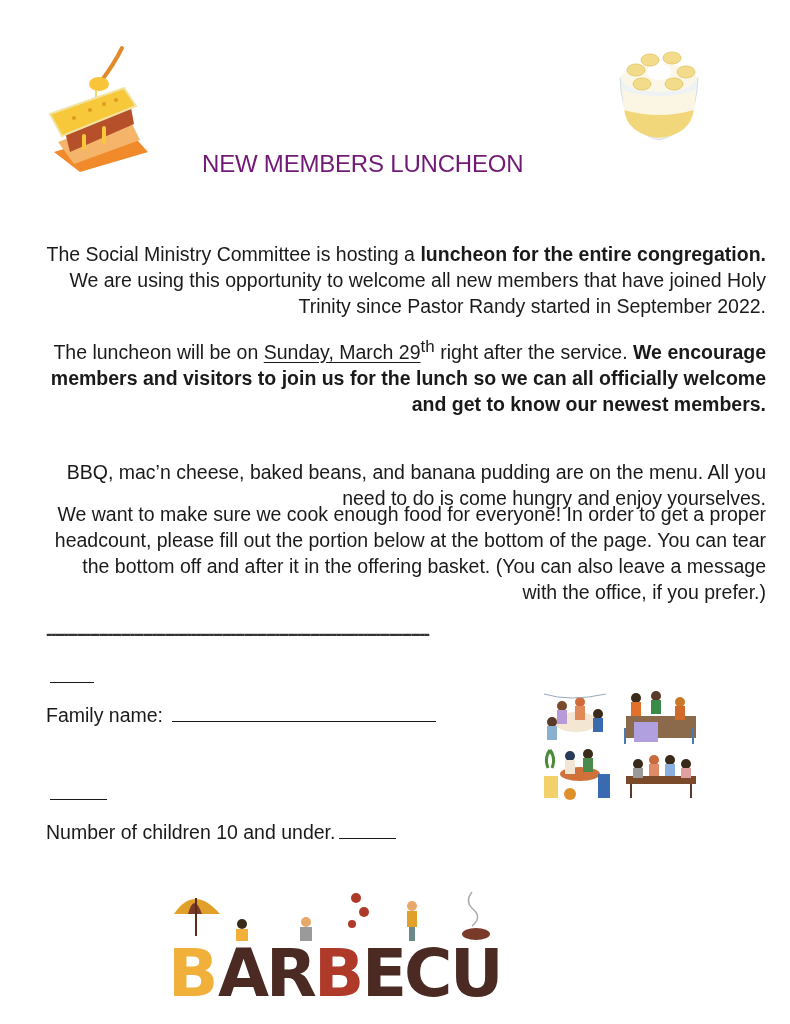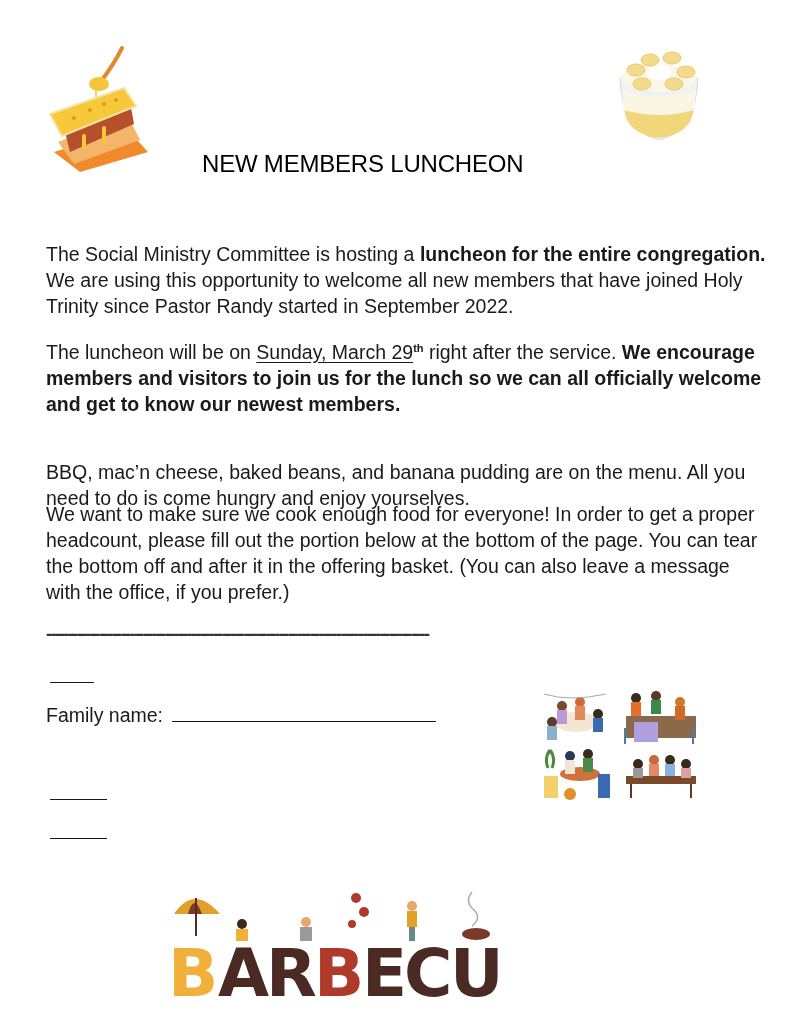--- a/index.html
+++ b/index.html
@@ -1,27 +1,27 @@
 <!DOCTYPE html>
 <html><head>
 <meta charset="utf-8">
 <style>
   html, body { margin: 0; padding: 0; background: #ffffff; }
   body { width: 790px; height: 1024px; position: relative; overflow: hidden;
          font-family: "Liberation Sans", sans-serif; color: #1a1a1a; }
   .abs { position: absolute; }
-  .title { left: 202px; top: 150px; font-size: 24px; letter-spacing: -0.2px; color: #000000; }
-  .para { left: 46px; width: 720px; font-size: 19.5px; line-height: 26px; }
+  .title { left: 202px; top: 150px; font-size: 24px; letter-spacing: -0.2px; color: #701a75; }
+  .para { left: 46px; width: 720px; font-size: 19.5px; line-height: 26px; text-align: right; }
   .p1 { top: 241px; }
   .p2 { top: 339px; }
   .p3 { top: 459px; }
   .p4 { top: 501px; }
   b { font-weight: bold; }
   .date { font-weight: normal; text-decoration: underline; text-underline-offset: 3px; }
-  sup { font-size: 11px; vertical-align: 7px; line-height: 0; font-weight: bold; }
+  sup { font-size: 17px; vertical-align: 7px; line-height: 0; font-weight: normal; }
   .divider { left: 46px; top: 624px; font-size: 18px; letter-spacing: -1.6px; font-weight: bold; color: #333; white-space: nowrap; }
   .form-line { left: 46px; font-size: 19.5px; white-space: nowrap; }
   .f1 { top: 664px; } .f2 { top: 703px; } .f3 { top: 781px; } .f4 { top: 820px; }
   .blank { display: inline-block; border-bottom: 1.5px solid #1a1a1a; height: 18px; vertical-align: baseline; margin-left: 4px; }
   svg { display: block; }
 </style>
 </head>
 <body>
 
 <div class="abs" style="left:44px;top:44px;width:112px;height:130px;">
@@ -72,21 +72,21 @@
 <div class="abs form-line f1">
   <span class="blank" style="width:44px;"></span>
 </div>
 <div class="abs form-line f2">
   <span>Family name:</span><span class="blank" style="width:264px;margin-left:9px;"></span>
 </div>
 <div class="abs form-line f3">
   <span class="blank" style="width:57px;"></span>
 </div>
 <div class="abs form-line f4">
-  <span class="blank" style="width:57px;"></span>
+  <span>Number of children 10 and under.</span><span class="blank" style="width:57px;"></span>
 </div>
 
 <div class="abs" style="left:540px;top:688px;width:160px;height:118px;">
   <svg width="160" height="118" viewBox="0 0 160 118">
     <g>
       <ellipse cx="36" cy="34" rx="22" ry="10" fill="#f3e6d2"></ellipse>
       <circle cx="22" cy="18" r="5" fill="#7a4a2a"></circle>
         <rect x="17" y="22" width="10" height="14" fill="#b99ad8"></rect>
       <circle cx="40" cy="14" r="5" fill="#d06a3a"></circle>
         <rect x="35" y="18" width="10" height="14" fill="#e08a5a"></rect>

